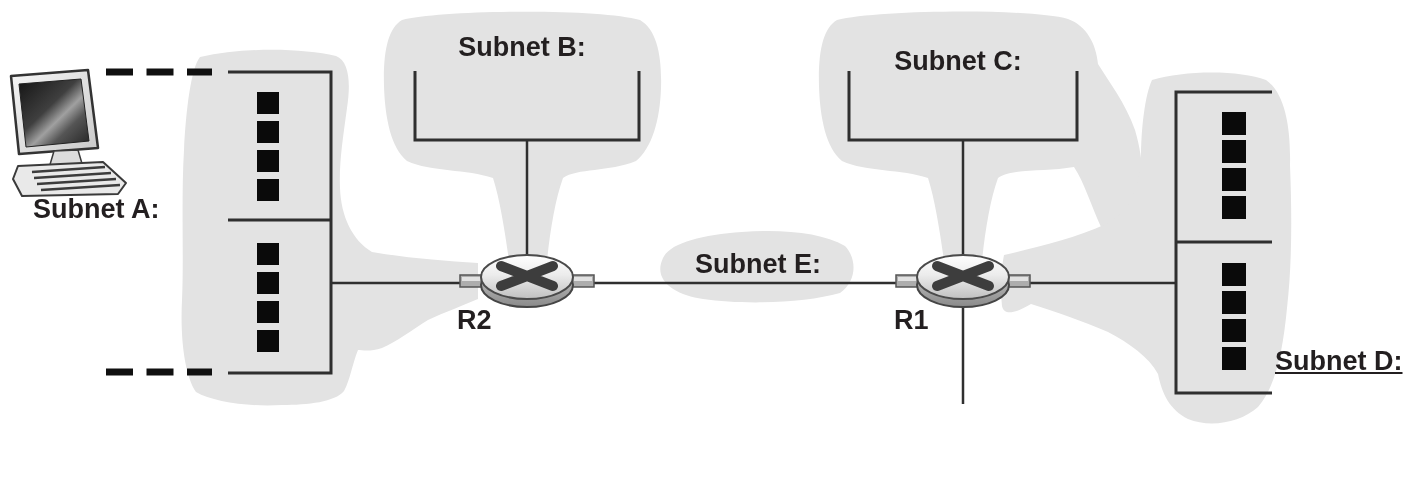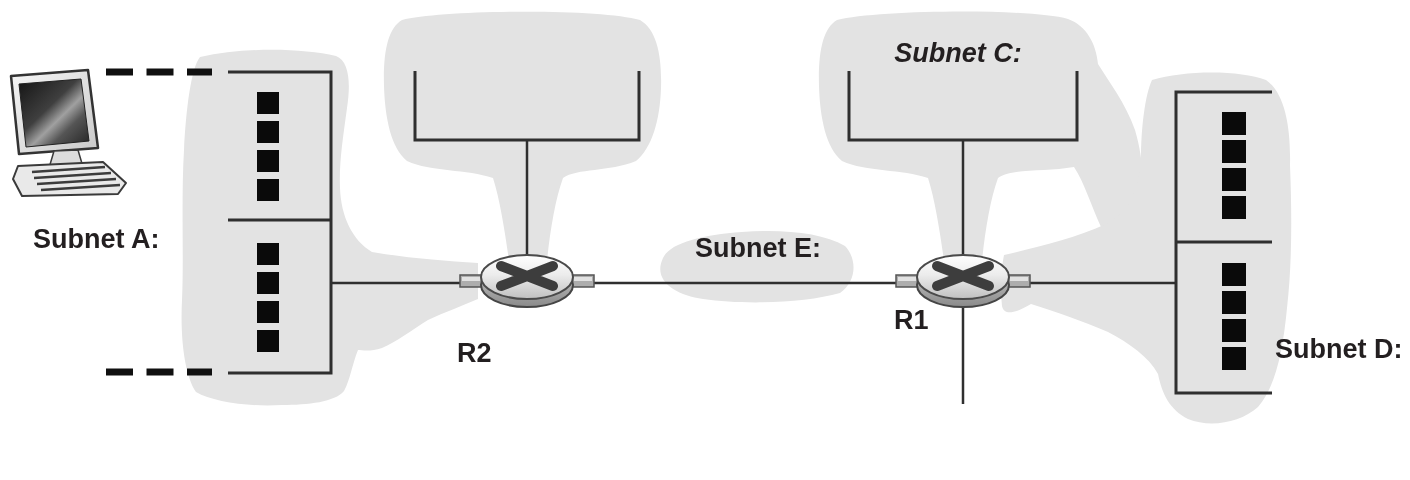--- a/index.html
+++ b/index.html
@@ -145,20 +145,21 @@
       <rect x="-67" y="-6" width="22" height="12" fill="#adadad" stroke="#555555" stroke-width="1.5"></rect>
       <rect x="-65" y="-4" width="18" height="4" fill="#e2e2e2"></rect>
       <rect x="45" y="-6" width="22" height="12" fill="#adadad" stroke="#555555" stroke-width="1.5"></rect>
       <rect x="47" y="-4" width="18" height="4" fill="#e2e2e2"></rect>
       <ellipse cx="0" cy="4" rx="46" ry="22" fill="url(#routerRim)" stroke="#454545" stroke-width="2"></ellipse>
       <ellipse cx="0" cy="-4" rx="46" ry="22" fill="url(#routerTop)" stroke="#4a4a4a" stroke-width="2"></ellipse>
       <path d="M-26,-15 L26,5 M-26,5 L26,-15" stroke="#3d3d3d" stroke-width="10" stroke-linecap="round" fill="none"></path>
     </g>
   </svg>
 
-  <div class="lbl" style="left:33px; top:226px;">Subnet A:</div>
-  <div class="lbl centered" style="left:958px; top:40px;font-style:italic;">Subnet C:</div>
-  <div class="lbl" style="left:1275px; top:336px;">Subnet D:</div>
-  <div class="lbl centered" style="left:758px; top:235px;">Subnet E:</div>
-  <div class="lbl" style="left:457px; top:307px;margin-top:33px;">R2</div>
+  <div class="lbl" style="left:33px; top:196px;">Subnet A:</div>
+  <div class="lbl centered" style="left:522px; top:34px;">Subnet B:</div>
+  <div class="lbl centered" style="left:958px; top:48px;">Subnet C:</div>
+  <div class="lbl" style="left:1275px; top:348px;text-decoration:underline;">Subnet D:</div>
+  <div class="lbl centered" style="left:758px; top:251px;">Subnet E:</div>
+  <div class="lbl" style="left:457px; top:307px;">R2</div>
   <div class="lbl" style="left:894px; top:307px;">R1</div>
 
 </div>
 
 </body></html>

